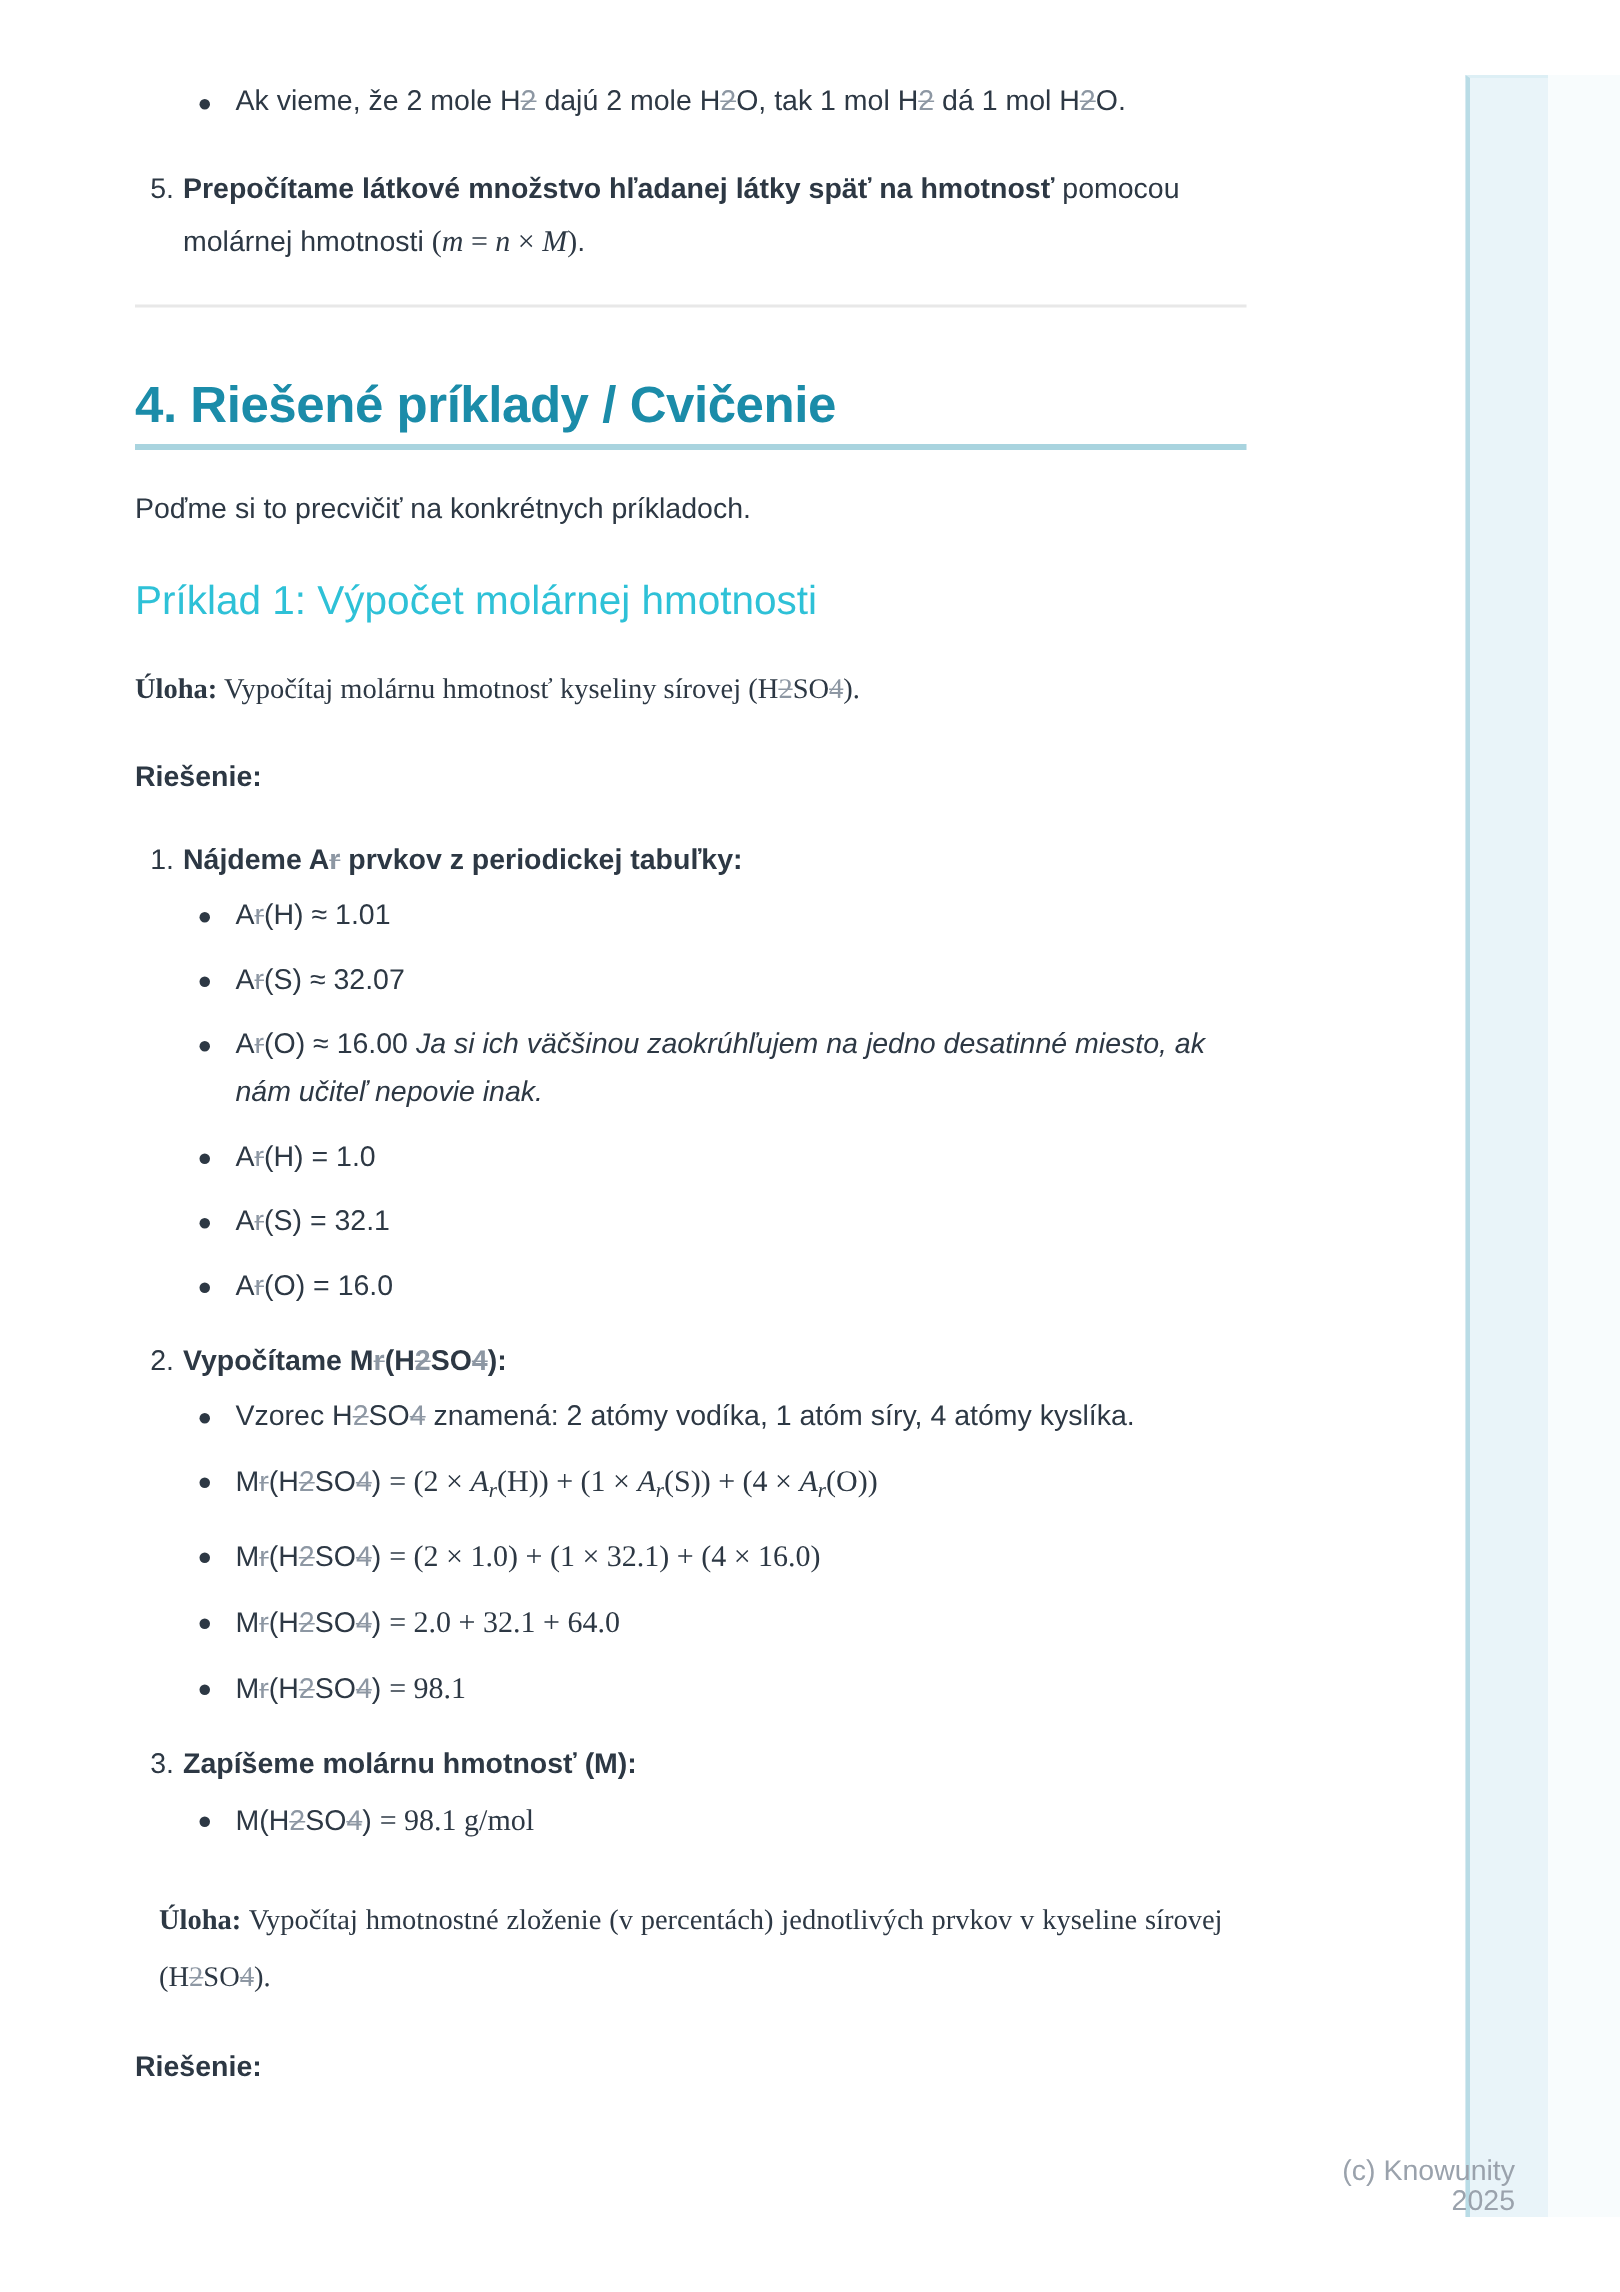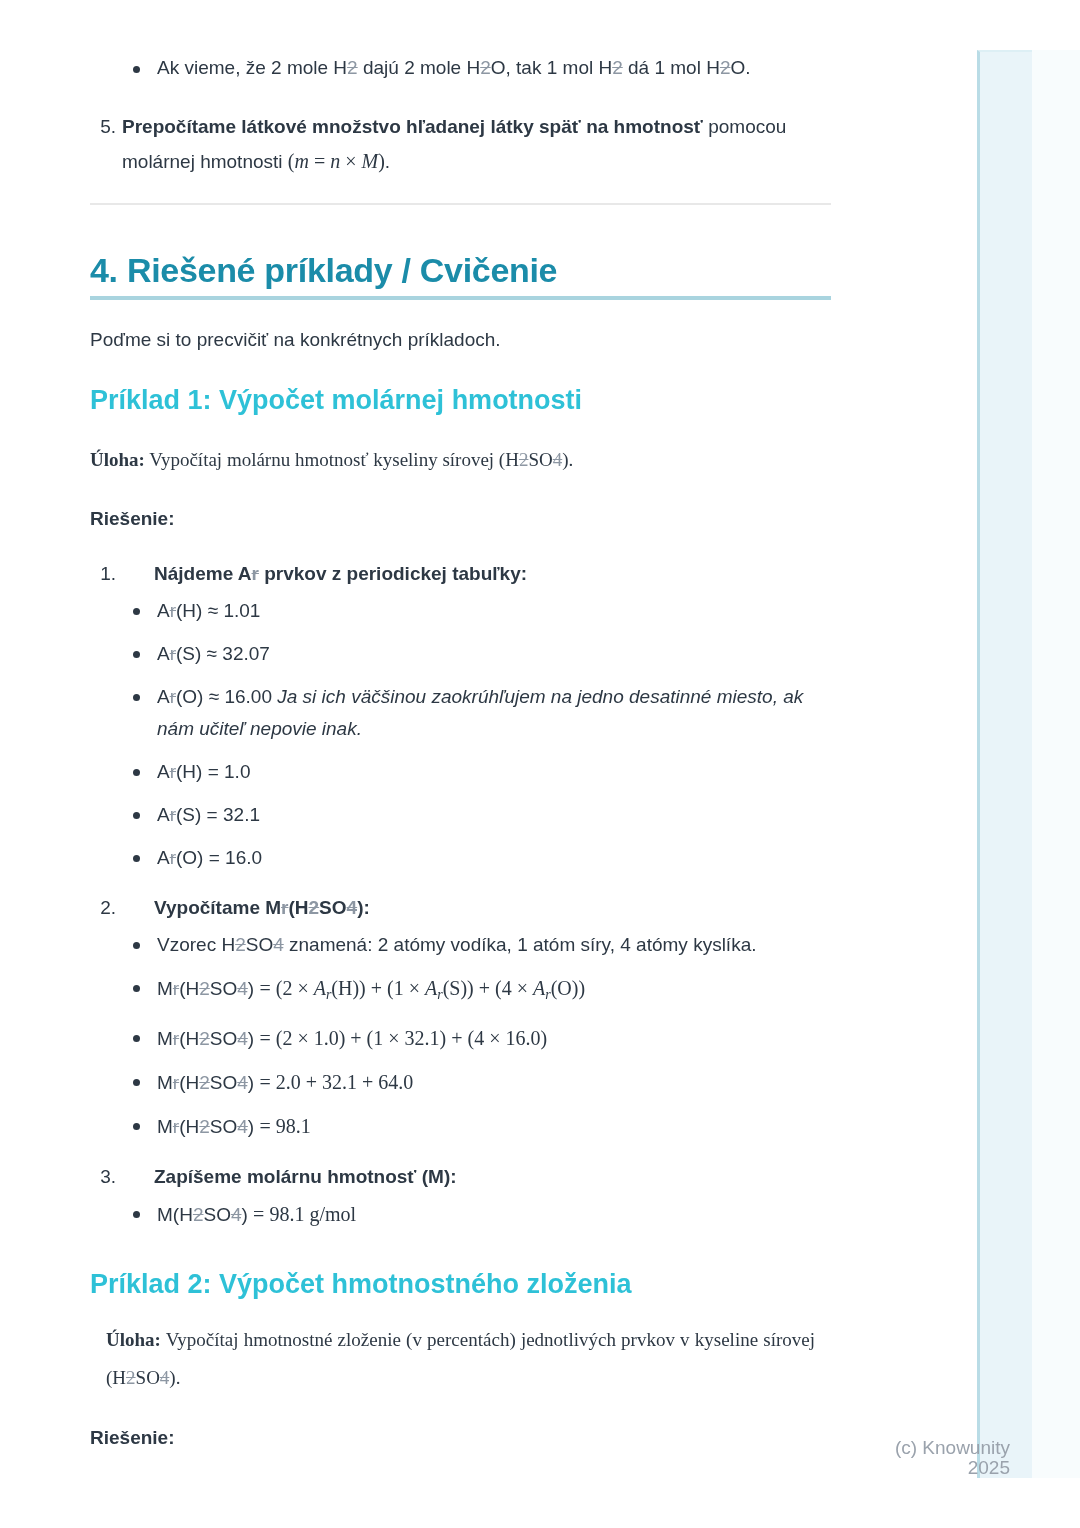--- a/index.html
+++ b/index.html
@@ -30,35 +30,35 @@
     content:""; position:absolute; left:11px; top:13px;
     width:7px; height:7px; border-radius:50%; background:var(--body_text,#2d3844);
   }
   .toplist { margin-left:32px; }
   .toplist li { line-height:30px; margin-bottom:0; }
 
   
   .olitem { display:flex; align-items:flex-start; }
   .olitem .num { flex:0 0 26px; text-align:right; margin-right:6px; line-height:30px; }
   .olitem .oltext { flex:1; }
-  .step-title { line-height:30px;margin-left:32px; }
+  .step-title { line-height:30px; }
   .olitem .blist { margin-top:6px; }
 
   .item5 { margin-top:26px; }
   .item5 .num, .item5 .oltext { line-height:35px; }
 
   hr.divider { border:none; border-top:2px solid var(--divider,#e8e8e8); margin:24px 0 0 0; width:100%; }
 
   h1.section-title {
     margin:46px 0 0; font-size:34px; line-height:38px; font-weight:700;
     color:var(--heading_primary,#1b8ca9); letter-spacing:-0.3px;
     padding-bottom:7px; border-bottom:4px solid var(--heading_underline,#a9d4df);
   }
   p.intro { margin:25px 0 0; line-height:30px; }
-  h2.example-title { margin:29px 0 0; font-size:27px; line-height:33px; font-weight:700; color:var(--heading_secondary,#2ec1d7); }
+  h2.example-title { margin:29px 0 0; font-size:27px; line-height:33px; font-weight:400; color:var(--heading_secondary,#2ec1d7); }
   h2.example-title.ex2 { margin-top:26px; }
   p.task  { margin:28px 0 0; line-height:30px;font-family:Liberation Serif, serif; }
   p.task2 { margin:20px 16px 0; line-height:38px; text-align:justify; }
   p.sol   { margin:29px 0 0; line-height:30px; font-weight:700; }
   p.sol2  { margin-top:26px; }
   .step1 { margin-top:25px; }
   .step2, .step3 { margin-top:8px; }
 
   
   .band-outer { position:absolute; left:1032px; top:50px; width:48px; height:1428px; background:var(--side_band_outer,#f8fcfd); }
@@ -134,19 +134,18 @@
   <div class="olitem step3">
     <span class="num">3.</span>
     <div class="oltext">
       <div class="step-title"><span class="seg-b">Zapíšeme molárnu hmotnosť (M):</span></div>
       <ul class="blist">
         <li><span><span>M(H</span><span class="seg-s">2</span><span>SO</span><span class="seg-s">4</span><span>) </span><span class="seg-m">= 98.1 g/mol</span></span></li>
       </ul>
     </div>
   </div>
 
-  <h2 class="example-title ex2">Príklad 2: Výpočet hmotnostného zloženia</h2>
 
   <p class="task task2"><span class="seg-b">Úloha:</span><span> Vypočítaj hmotnostné zloženie (v percentách) jednotlivých prvkov v kyseline sírovej (H</span><span class="seg-s">2</span><span>SO</span><span class="seg-s">4</span><span>).</span></p>
 
   <p class="sol sol2">Riešenie:</p>
 
 </main>
 
 </body></html>

